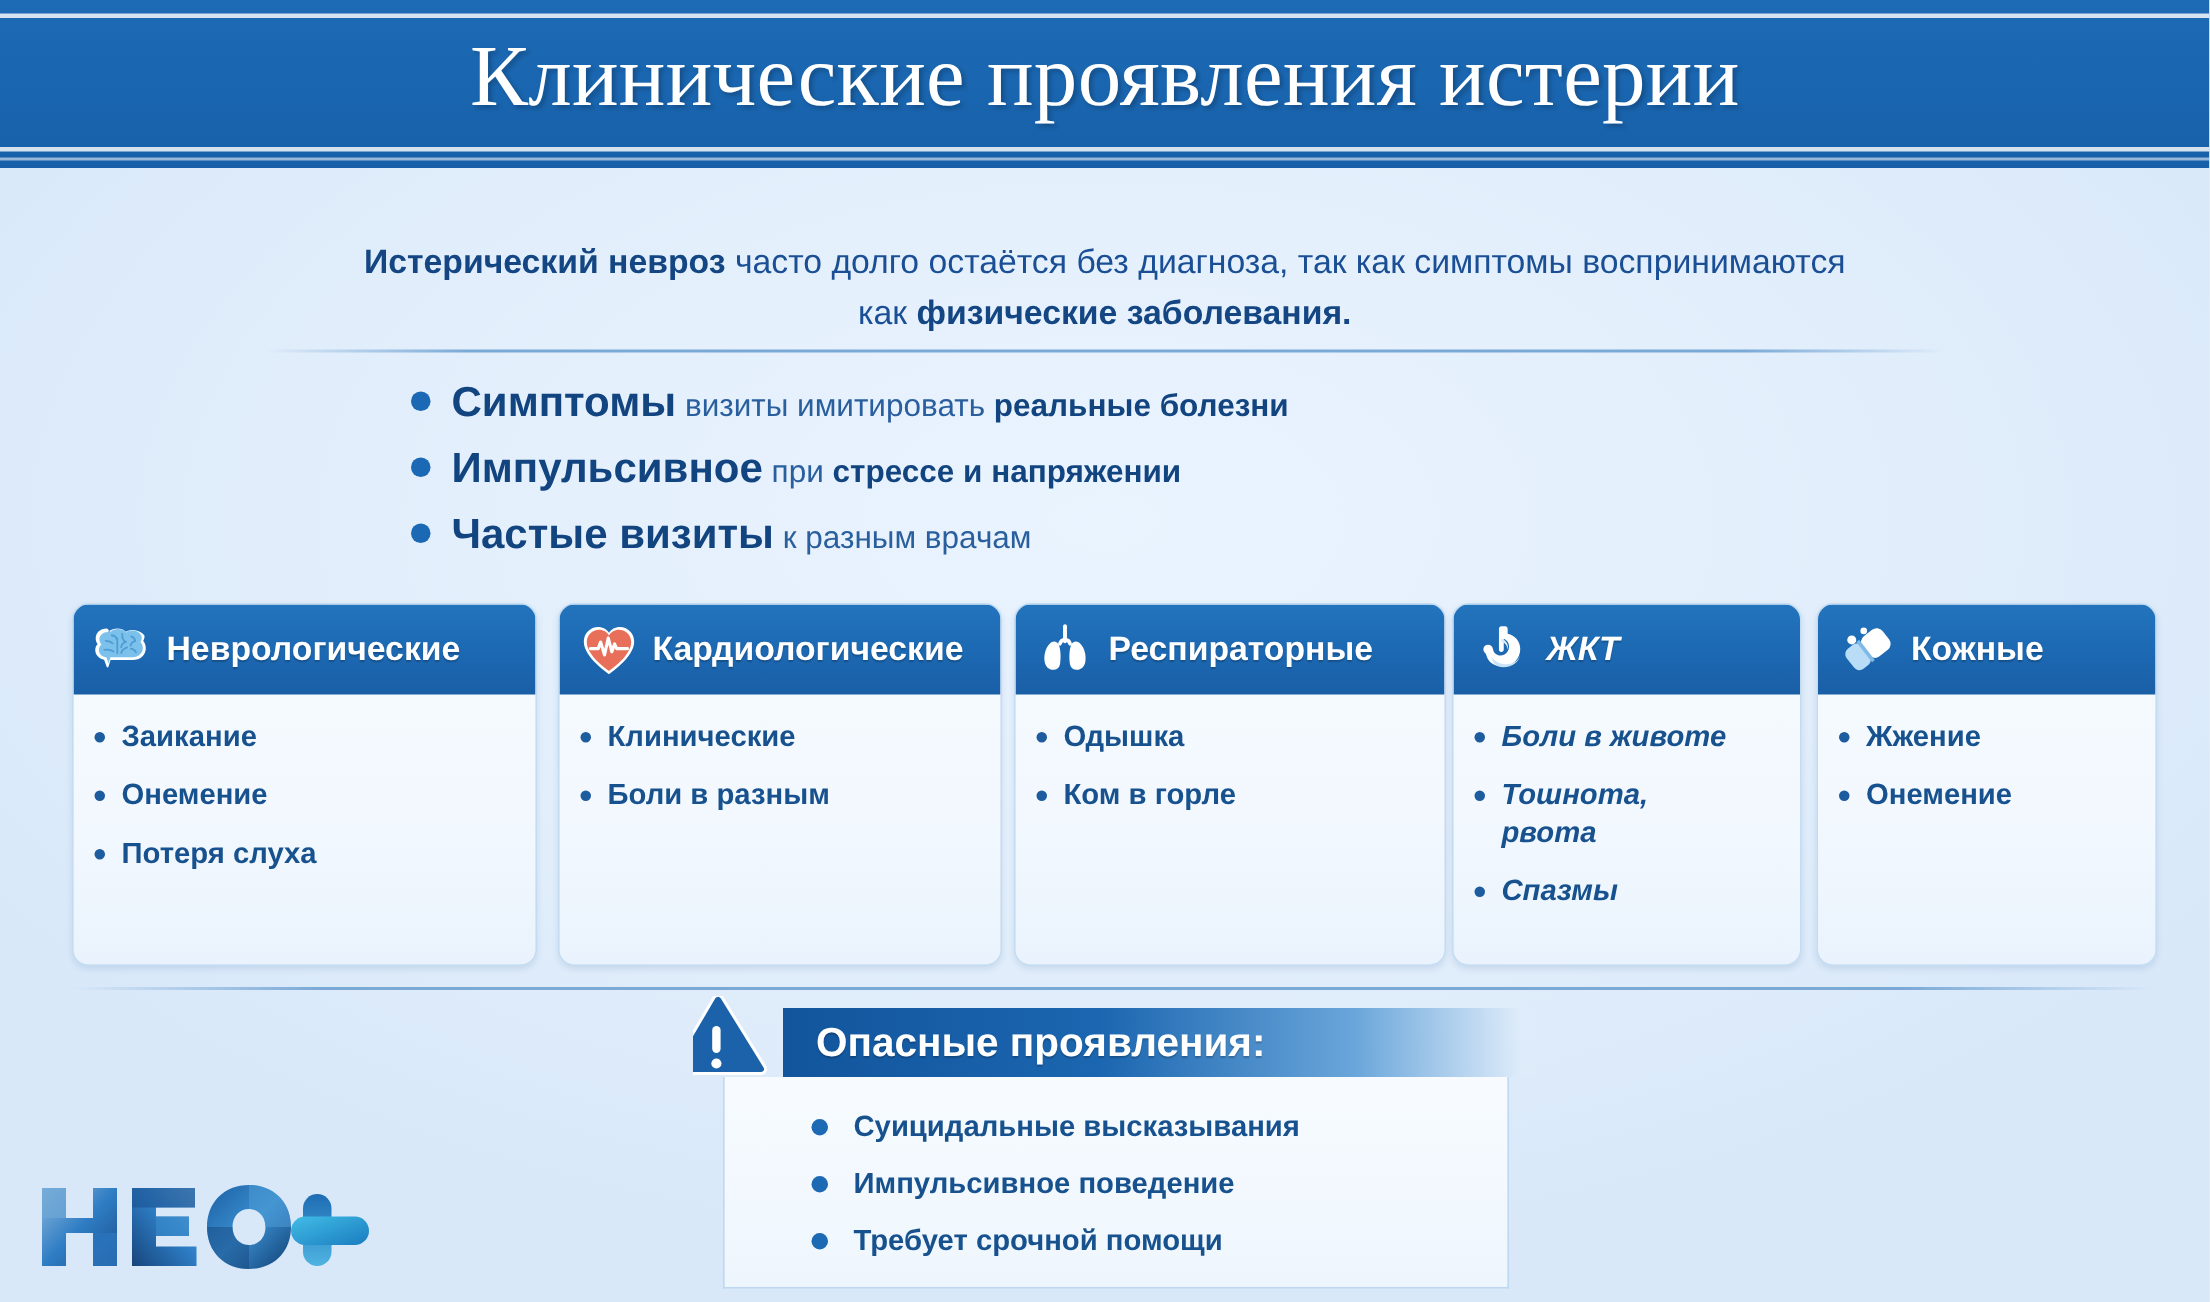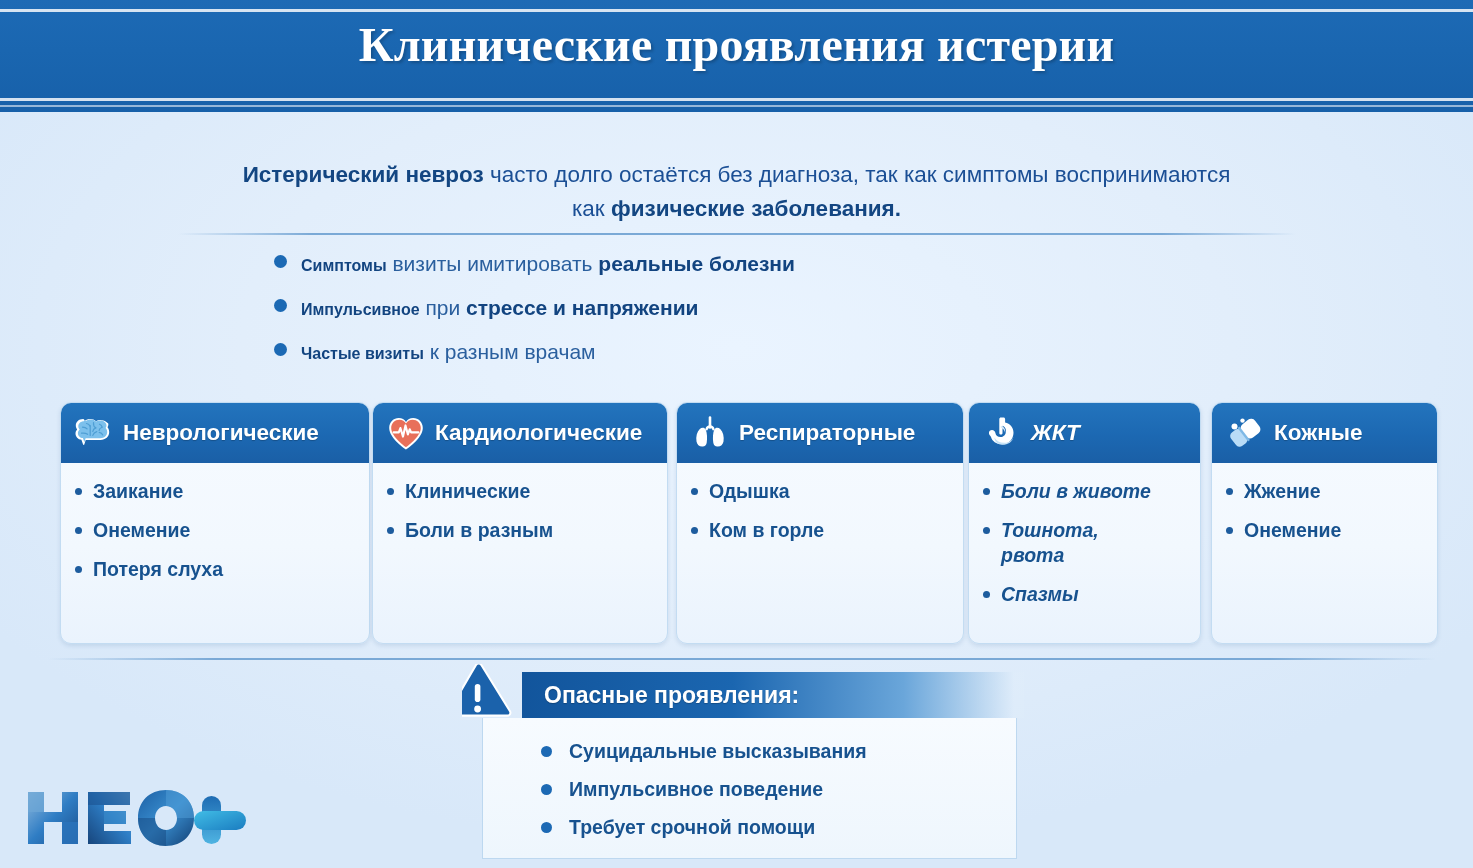--- a/index.html
+++ b/index.html
@@ -39,22 +39,22 @@
   }
   .header .rule.top { top: 9px; }
   .header .rule.bot { bottom: 11px; }
   .header .rule.bot2 { bottom: 5px; height: 2px; background: rgba(255,255,255,.55); }
   .header-title {
     position: absolute;
     left: 0; right: 0;
     top: 17px;
     text-align: center;
     font-family: "Liberation Serif", serif;
-    font-weight: bold;
-    font-size: 48px;
+    font-weight: normal;
+    font-size: 58px;
     letter-spacing: .2px;
     color: #ffffff;
     text-shadow: 2px 2px 3px rgba(0,0,0,.22);
   }
 
   
   .intro {
     position: absolute;
     left: 130px; top: 158px;
     width: 1213px;
@@ -91,21 +91,21 @@
     flex: 0 0 auto;
     width: 13px; height: 13px;
     border-radius: 50%;
     background: #1b69b4;
     margin-right: 14px;
     position: relative;
     top: -3px;
   }
   .keyrow .txt b { font-weight: bold; color: #124480; }
   .keyrow .txt .r { font-weight: normal; color: #2a5f9e; }
-  .keyrow .txt .big { font-size: 16px; }
+  .keyrow .txt .big { font-size: 28px; }
 
   
   .card {
     position: absolute;
     top: 402px;
     height: 240px;
     border-radius: 11px;
     background: linear-gradient(180deg, #f7fbff 0%, #f2f8fe 60%, #eaf3fd 100%);
     border: 1px solid #c3dcf2;
     box-shadow: 0 2px 4px rgba(36,86,141,.13);
@@ -153,32 +153,32 @@
   
   .warn { position: absolute; left: 462px; top: 672px; width: 562px; }
   .warnhead {
     position: relative;
     height: 46px;
     margin-left: 60px;
     background: linear-gradient(90deg, #12559c 0%, #1b66b0 42%, #6aa6da 76%, rgba(225,238,250,.25) 98%);
     display: flex; align-items: center;
   }
   .warnhead .wtitle {
-    color: #fff; font-size: 23px; font-weight: bold;
+    color: #fff; font-size: 27px; font-weight: bold;
     margin-left: 22px; white-space: nowrap;
     text-shadow: 0 1px 1px rgba(0,0,0,.22);
   }
   .warntri { position: absolute; left: 0; top: -8px; width: 86px; height: 62px; }
   .warnbody {
     margin-left: 20px;
     width: 522px;
     background: linear-gradient(180deg, #f7fbff 0%, #eef6fd 100%);
     border: 1px solid #bdd8f0;
     border-top: none;
-    padding: 14px 11px 12px 0;
+    padding: 14px 0 12px 0;
   }
   .wb {
     display: flex; align-items: center;
     height: 38px;
     font-size: 19.5px; font-weight: bold; color: #17528f;
   }
   .wb .wdot {
     width: 11px; height: 11px; border-radius: 50%;
     background: #1c69b4; margin: 0 17px 0 58px;
   }
@@ -213,21 +213,21 @@
     <div class="keyrow">
       <span class="keydot"></span>
       <span class="txt"><b class="big">Импульсивное</b><span class="r"> при </span><b>стрессе и напряжении</b></span>
     </div>
     <div class="keyrow">
       <span class="keydot"></span>
       <span class="txt"><b class="big">Частые визиты</b><span class="r"> к разным врачам</span></span>
     </div>
   </div>
 
-  <div class="card" style="left:60px; width:308px;text-align:right;">
+  <div class="card" style="left:48px; width:308px;text-align:right;">
     <div class="chead">
       <svg class="cicon" viewBox="0 0 40 40">
         <path d="M9 6c-4.2 0-7.2 2.9-7.2 6.6 0 1.4.5 2.7 1.3 3.8-1 1.1-1.6 2.5-1.6 4 0 3.2 2.5 5.9 5.9 6.4l1.7 4.7c.2.6 1 .6 1.2 0l1.4-4.5h14.8c5 0 8.7-3.4 8.7-7.9 0-1.8-.6-3.5-1.7-4.8.6-1 .9-2.1.9-3.3C34.4 10.2 30.8 7 26.3 7c-1.6 0-3.1.4-4.3 1.2C20.6 6.8 18.5 6 16.2 6c-2 0-3.9.6-5.3 1.7C10.3 6.6 9.7 6 9 6z" fill="#ffffff"></path>
         <path d="M10 8.3c-3.3 0-5.7 2.2-5.7 5 0 1.3.5 2.4 1.4 3.3-1.1.9-1.8 2.2-1.8 3.7 0 2.6 2.2 4.7 5 4.8l1.5 4.2 1.2-4.1h14.7c4 0 6.9-2.7 6.9-6.2 0-1.6-.6-3-1.6-4 .6-.8.9-1.7.9-2.7 0-2.7-2.8-4.9-6.3-4.9-1.6 0-3 .4-4.1 1.2-1.3-1.4-3.3-2.2-5.5-2.2-1.9 0-3.7.6-4.9 1.7-.4-.5-1-.8-1.6-.8z" fill="#7cc0ec"></path>
         <g stroke="#4e9ed4" stroke-width="1.2" fill="none" stroke-linecap="round">
           <path d="M12.5 10.5c1.8.3 3 1.3 3.4 2.6"></path>
           <path d="M8.5 14.2c2 .1 3.6.6 4.6 1.7"></path>
           <path d="M7.5 20.2c2.4-.4 4.6 0 6.1 1.1"></path>
           <path d="M16.2 12.6v9.9"></path>
           <path d="M19.5 9.6c-.2 2.6.6 4.4 2.3 5.3"></path>

